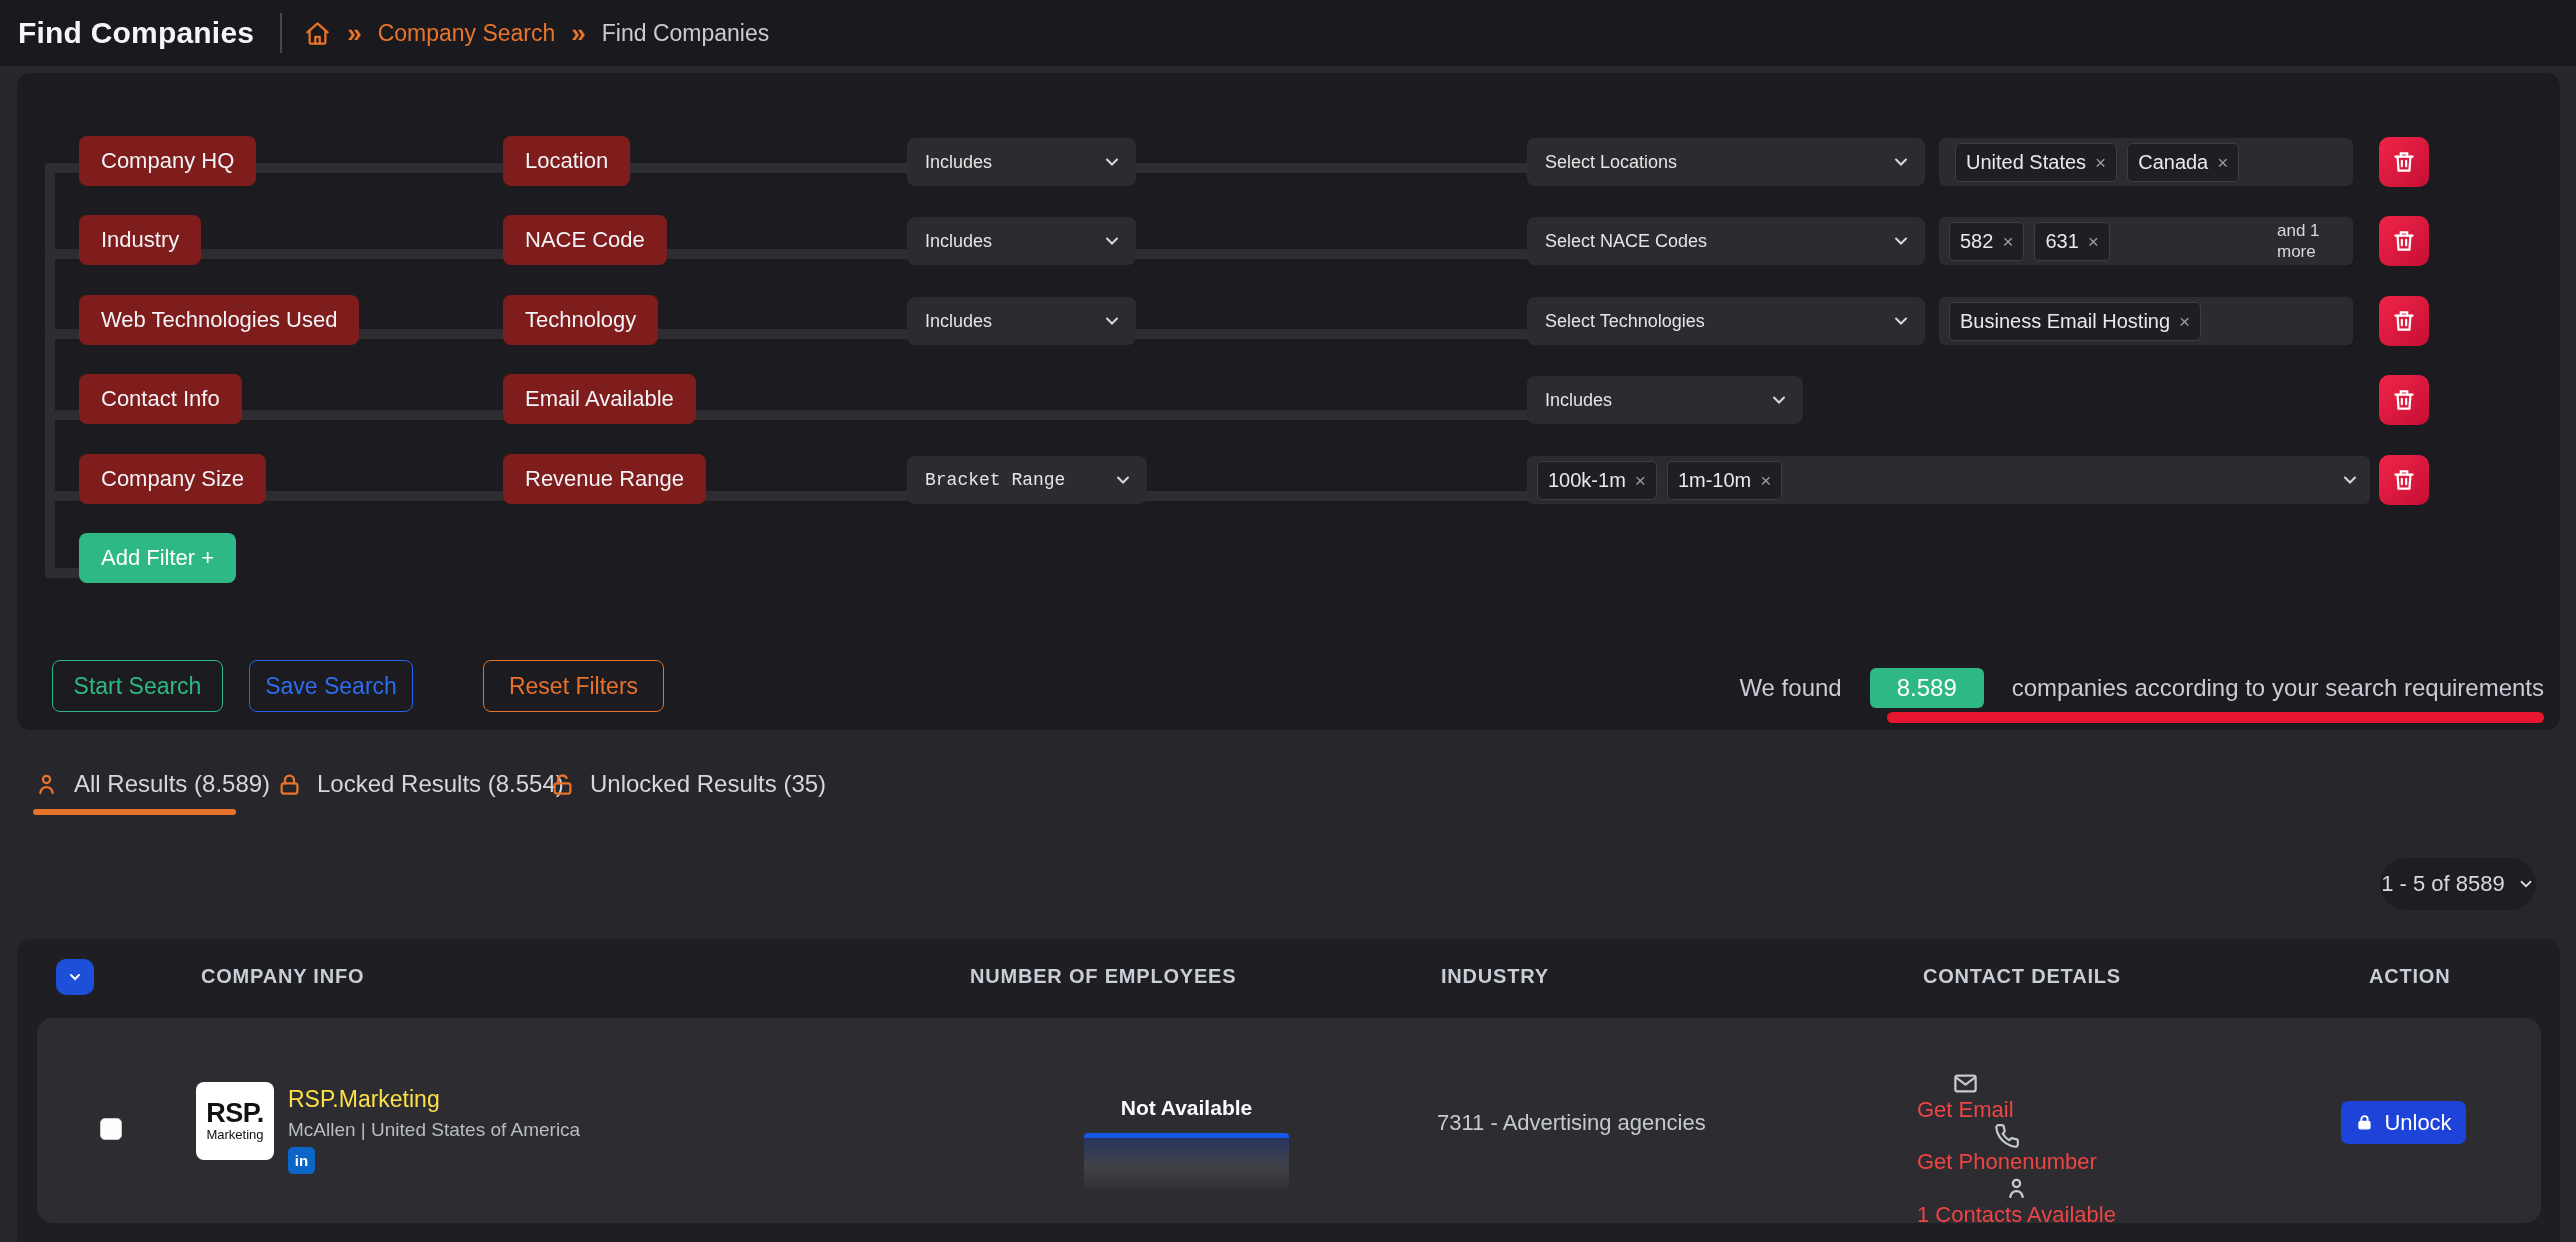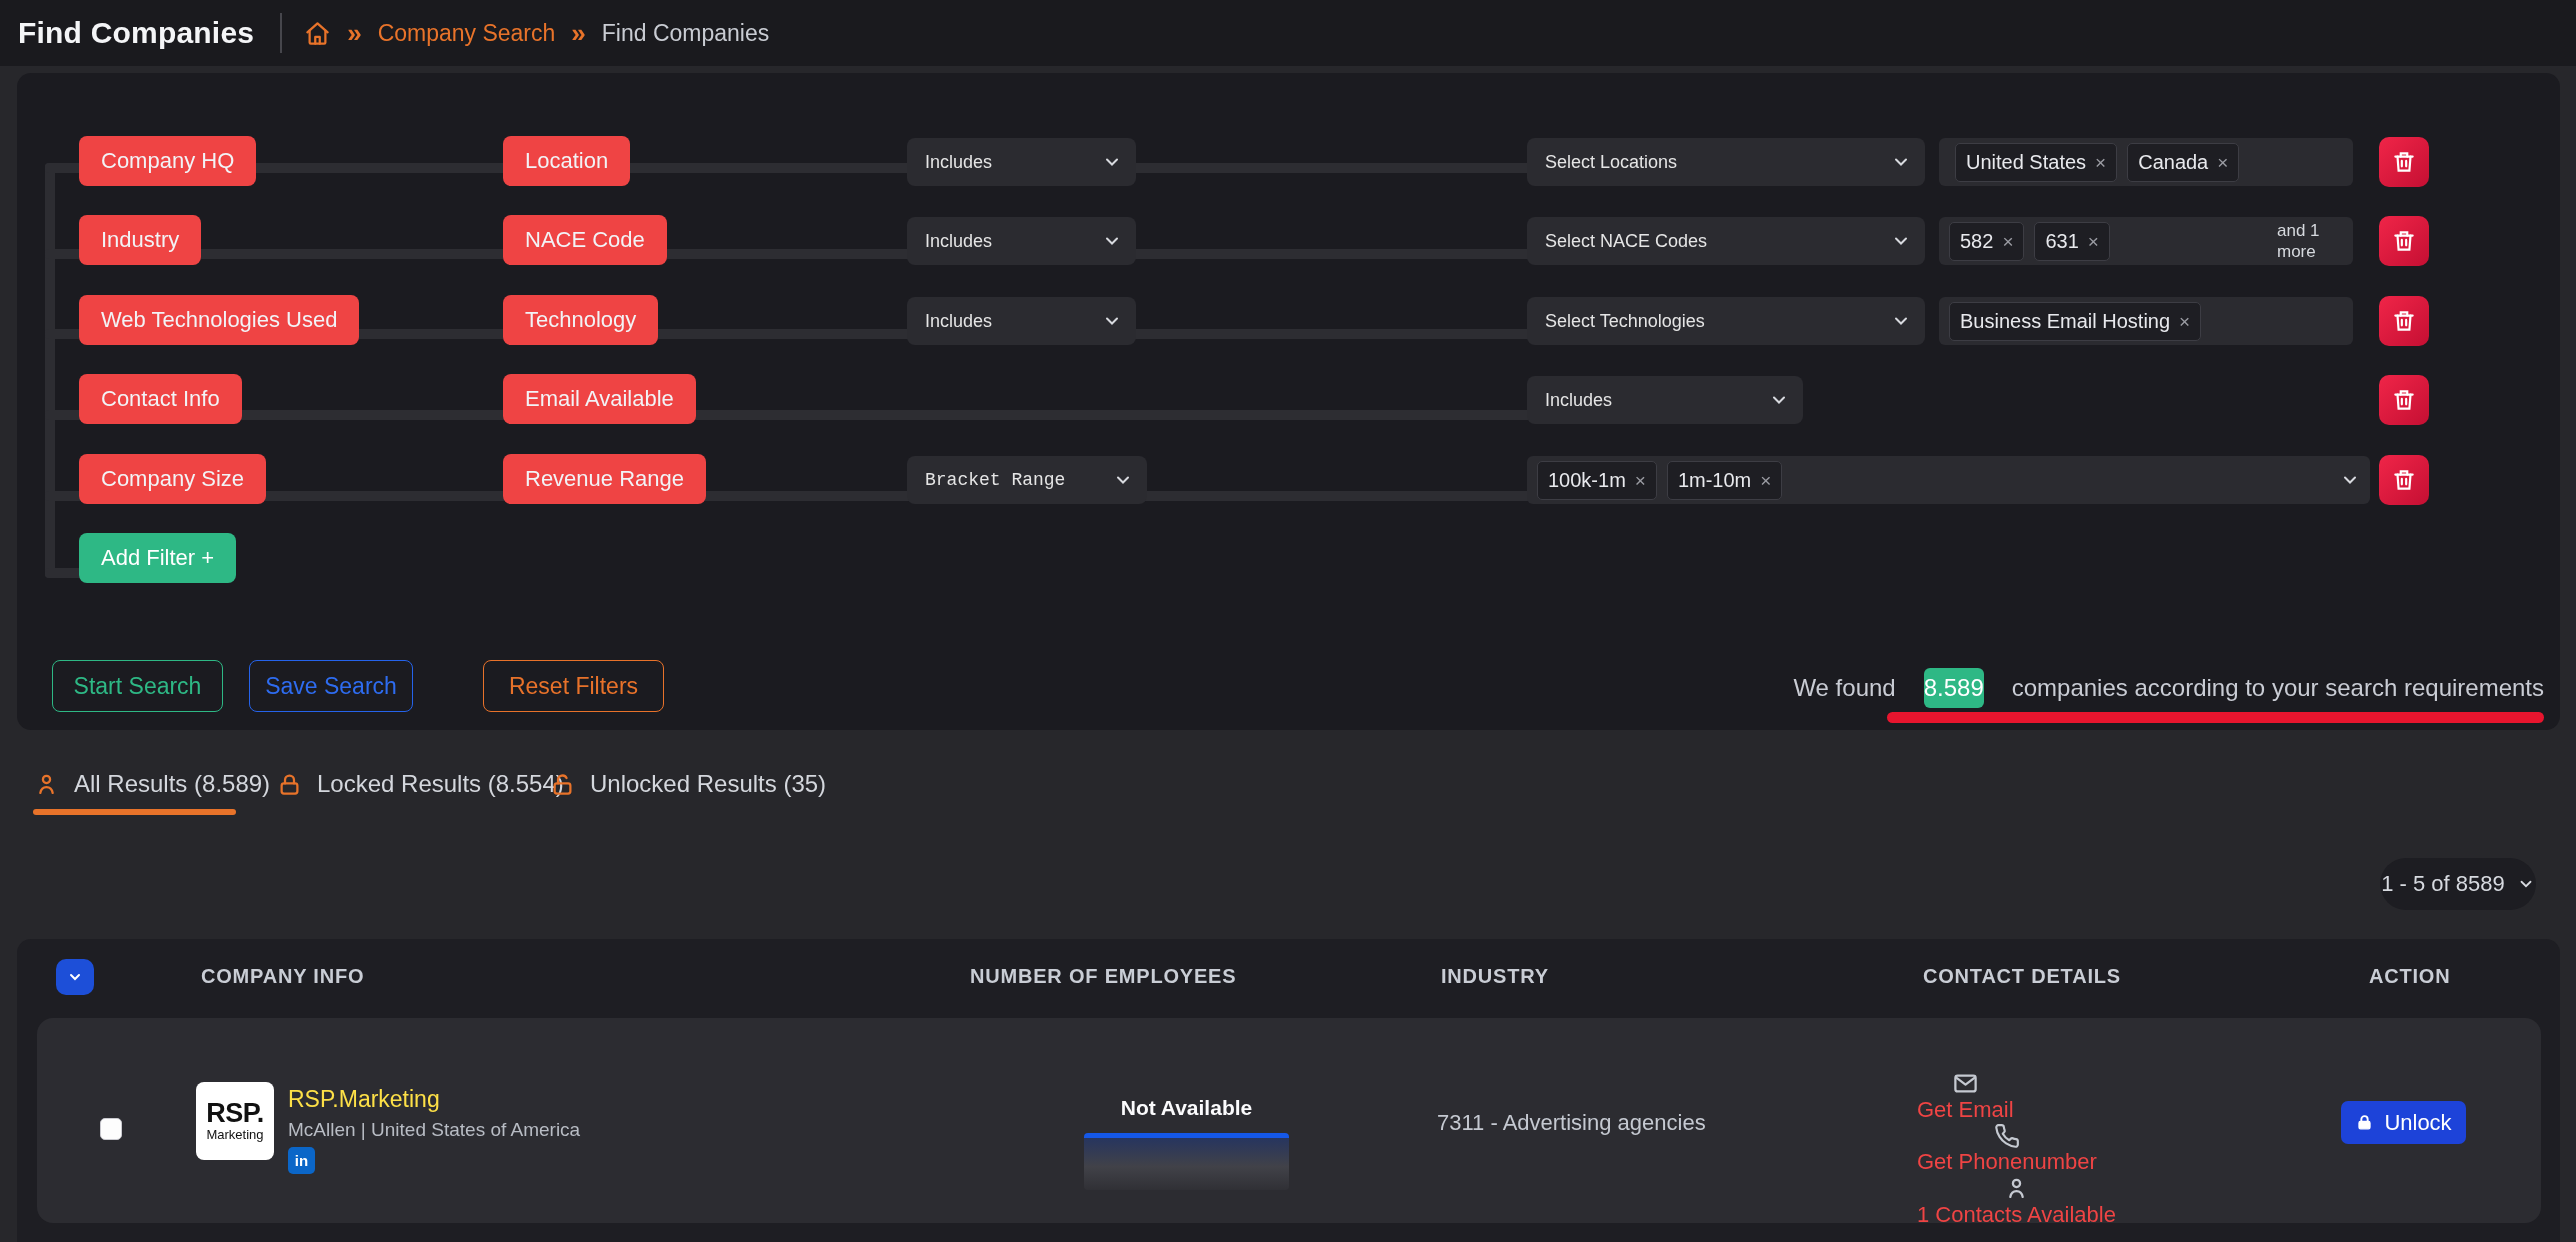--- a/index.html
+++ b/index.html
@@ -11,32 +11,32 @@
   .title{font-size:30px;font-weight:bold;color:#f4f5f7;margin-left:18px;letter-spacing:0.2px;}
   .vdiv{width:2px;height:40px;background:#46464c;margin:0 22px 0 26px;}
   .crumb{display:flex;align-items:center;gap:16px;}
   .crumb .sep{color:#e8732a;font-size:26px;font-weight:bold;line-height:1;}
   .crumb .link{color:#e8732a;font-size:23px;}
   .crumb .cur{color:#c9ccd3;font-size:23px;}
 
   
   .panel{position:absolute;left:17px;top:73px;width:2543px;height:657px;background:#1b1b20;border-radius:14px;}
   .line{position:absolute;background:#2d2d32;border-radius:4px;}
-  .badge{position:absolute;height:50px;line-height:50px;padding:0 22px;border-radius:8px;background:#ef4444;color:#f2f3f6;font-size:22px;white-space:nowrap;}
+  .badge{position:absolute;height:50px;line-height:50px;padding:0 22px;border-radius:8px;background:#7f1d1d;color:#f2f3f6;font-size:22px;white-space:nowrap;}
   .badge.green{background:#2eb885;color:#fff;}
   .select{position:absolute;height:48px;background:#2b2b30;border-radius:8px;color:#e5e5e5;font-size:18px;display:flex;align-items:center;padding:0 52px 0 18px;box-sizing:border-box;}
   .select .chev{position:absolute;right:14px;top:14px;}
   .chipbox{position:absolute;height:48px;background:#2b2b30;border-radius:6px;display:flex;align-items:center;padding:0 10px;box-sizing:border-box;gap:10px;}
   .chip{background:#1e1e23;border:1px solid #3d3d44;border-radius:5px;color:#e8e9ed;font-size:20px;padding:7px 10px;display:flex;align-items:center;gap:9px;white-space:nowrap;}
   .chip .x{color:#9a9ba2;font-size:19px;line-height:1;}
   .more{margin-left:auto;color:#d6d9de;font-size:17px;line-height:1.25;text-align:left;padding-right:4px;}
   .del{position:absolute;width:50px;height:50px;border-radius:10px;background:linear-gradient(135deg,#f02548,#c50f33);display:flex;align-items:center;justify-content:center;}
   .obtn{position:absolute;height:52px;border-radius:8px;border:1px solid;display:flex;align-items:center;justify-content:center;font-size:23px;background:transparent;box-sizing:border-box;}
   .summary{position:absolute;right:16px;top:595px;display:flex;align-items:center;gap:28px;color:#c9ccd4;font-size:24px;}
-  .cntbadge{background:#2eb885;color:#fff;border-radius:6px;padding:6px 0;font-size:24px;}
+  .cntbadge{background:#2eb885;color:#fff;border-radius:6px;padding:6px 27px;font-size:24px;}
   .redbar{position:absolute;right:16px;top:639px;width:657px;height:11px;border-radius:6px;background:#e8152e;}
 
   
   .tab{position:absolute;top:760px;height:48px;display:flex;align-items:center;gap:14px;color:#d4d7dd;font-size:24px;}
   .tabline{position:absolute;left:33px;top:809px;width:203px;height:6px;background:#e8732a;border-radius:3px;}
 
   
   .pagepill{position:absolute;left:2380px;top:858px;width:156px;height:52px;background:#1d1d22;border-radius:26px;display:flex;align-items:center;justify-content:center;gap:12px;color:#d7dae0;font-size:22px;}
 
   

